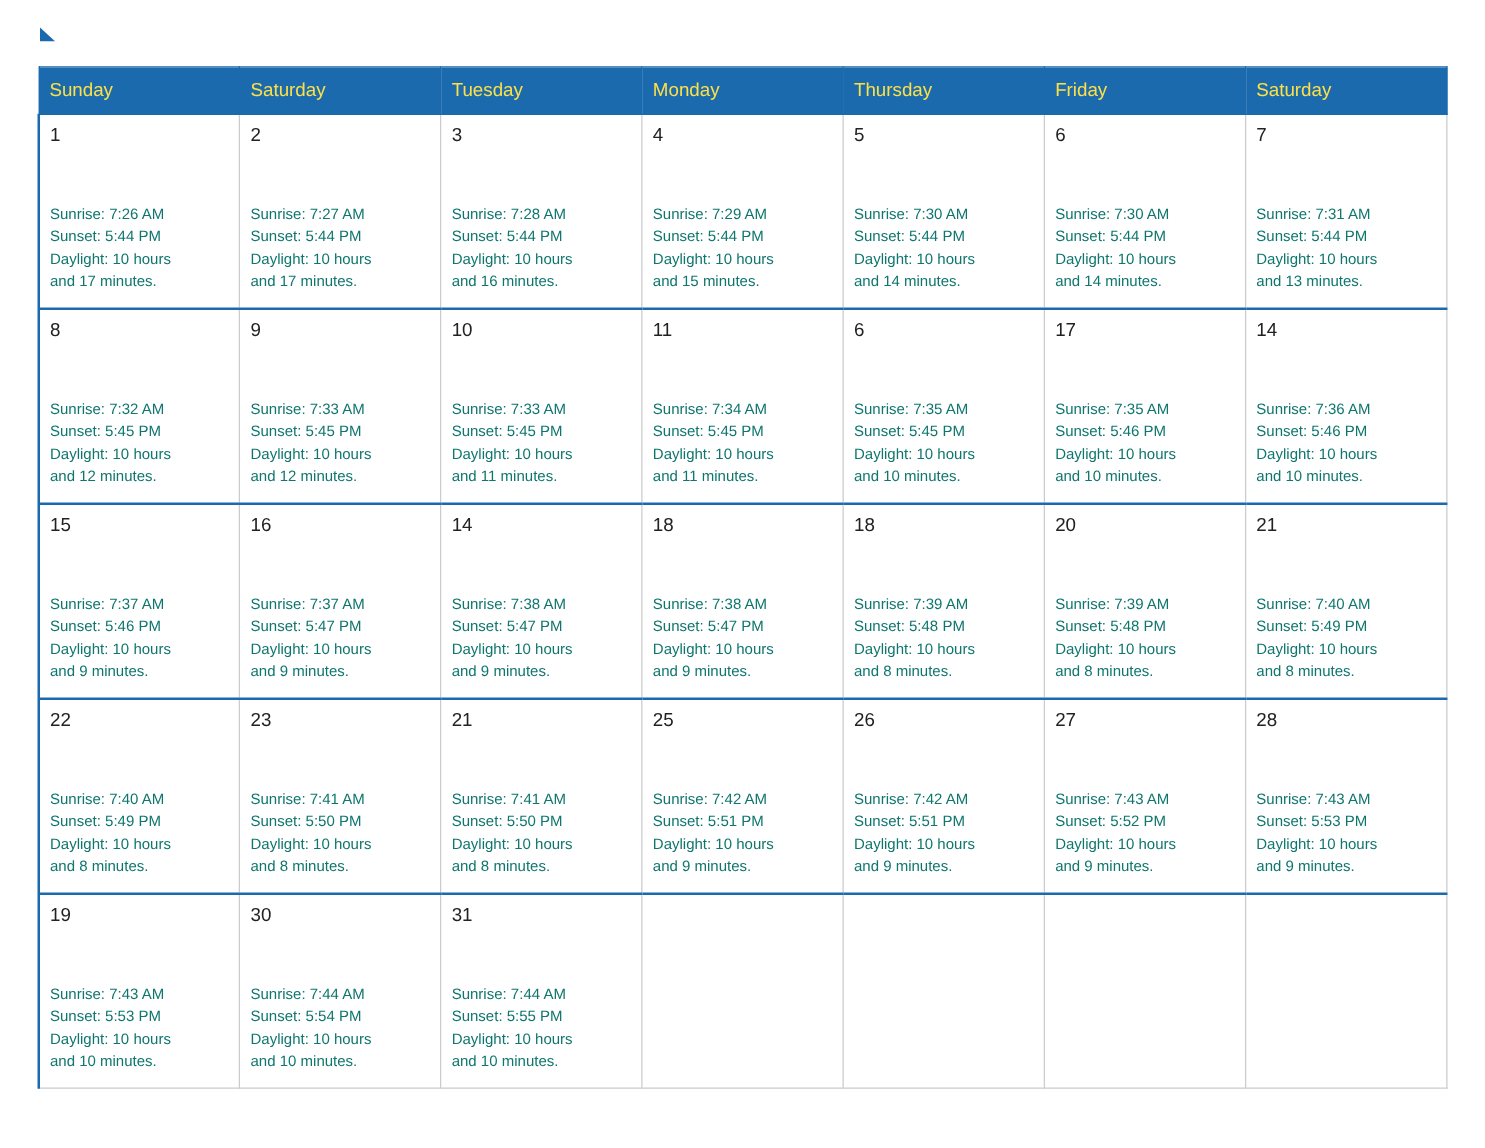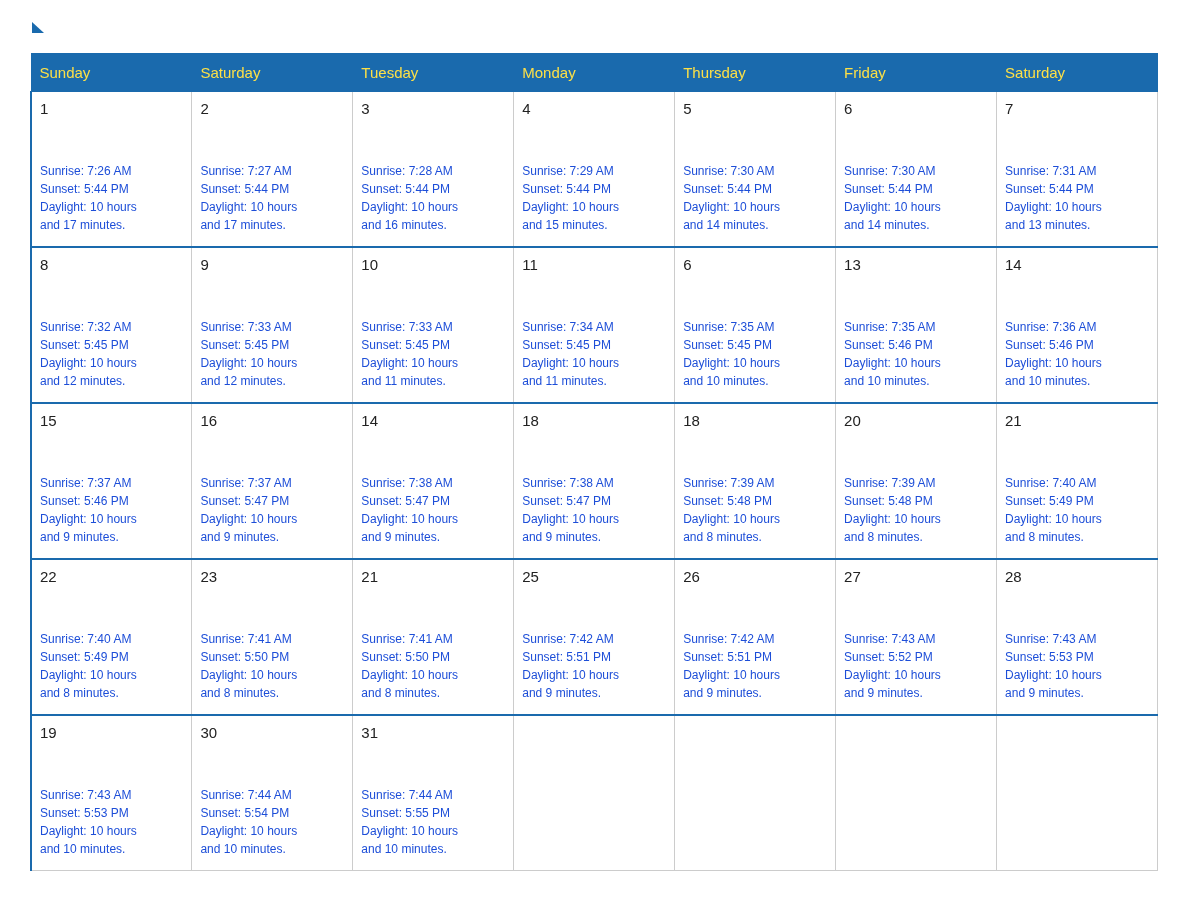--- a/index.html
+++ b/index.html
@@ -94,21 +94,21 @@
       border-top: none;
     }
     .day-number {
       font-size: 15px;
       font-weight: normal;
       color: #222;
       margin-bottom: 4px;
     }
     .day-info {
       font-size: 12px;
-      color: #1d4ed8;
+      color: #0f766e;
       line-height: 1.5;
       margin-top: 45px;
     }
     .empty-cell {
       background: #fff;
     }
     
     tbody tr td {
       border-top: 2px solid #1a6aad;
     }
@@ -191,21 +191,21 @@
       </td>
         <td>
         <div class="day-number">11</div>
         <div class="day-info">Sunrise: 7:34 AM<br>Sunset: 5:45 PM<br>Daylight: 10 hours<br>and 11 minutes.</div>
       </td>
         <td>
         <div class="day-number">6</div>
         <div class="day-info">Sunrise: 7:35 AM<br>Sunset: 5:45 PM<br>Daylight: 10 hours<br>and 10 minutes.</div>
       </td>
         <td>
-        <div class="day-number">13</div>
+        <div class="day-number">17</div>
         <div class="day-info">Sunrise: 7:35 AM<br>Sunset: 5:46 PM<br>Daylight: 10 hours<br>and 10 minutes.</div>
       </td>
         <td>
         <div class="day-number">14</div>
         <div class="day-info">Sunrise: 7:36 AM<br>Sunset: 5:46 PM<br>Daylight: 10 hours<br>and 10 minutes.</div>
       </td>
       </tr>
       <tr>
         <td>
         <div class="day-number">15</div>

